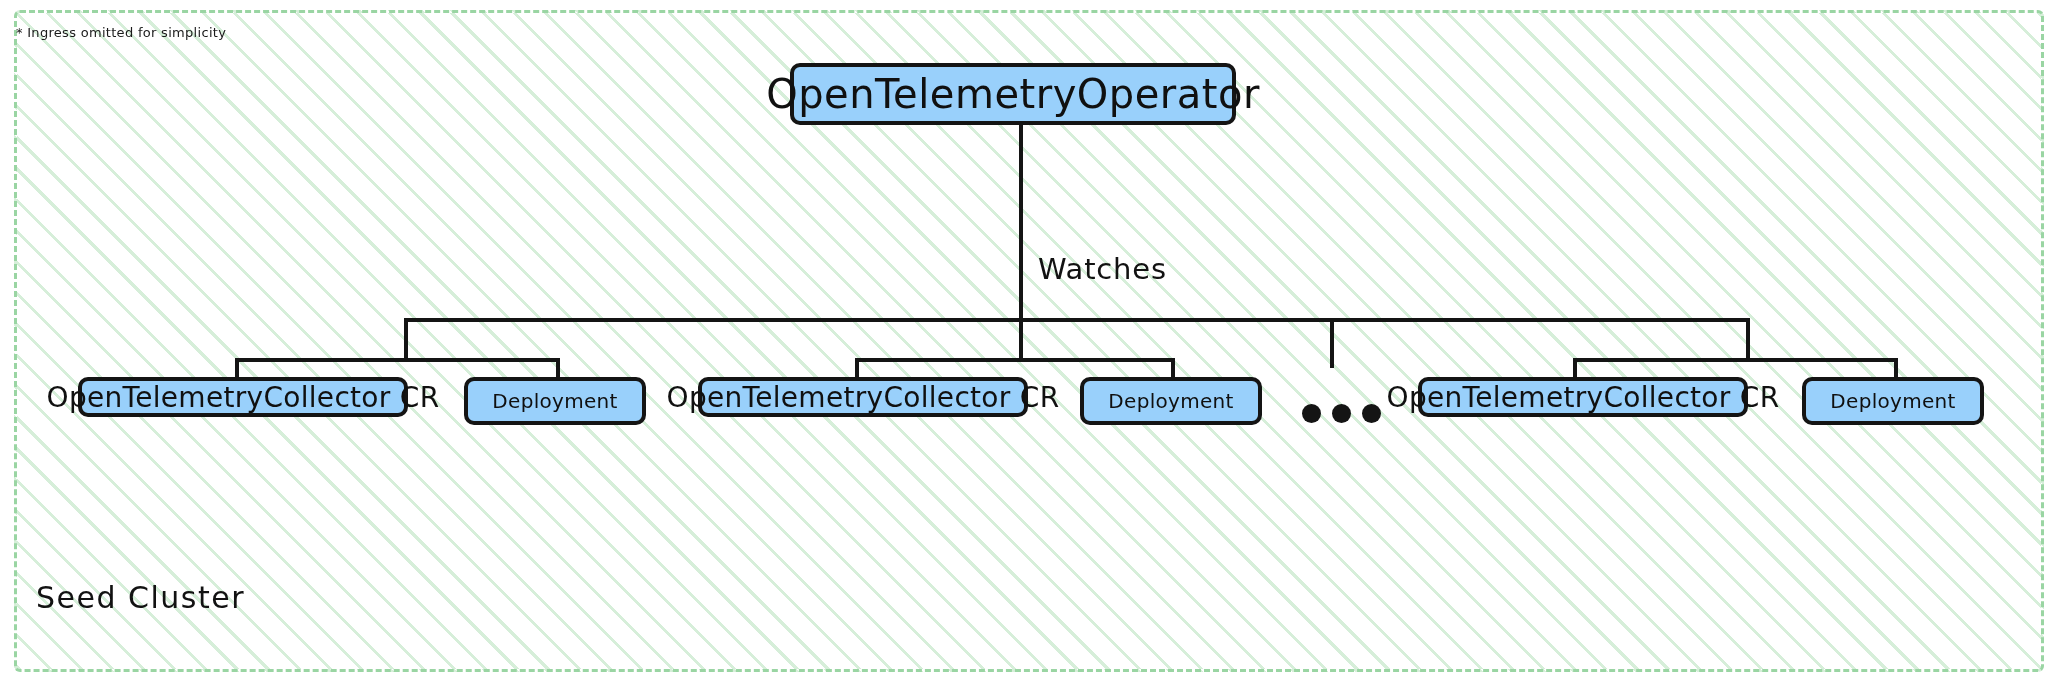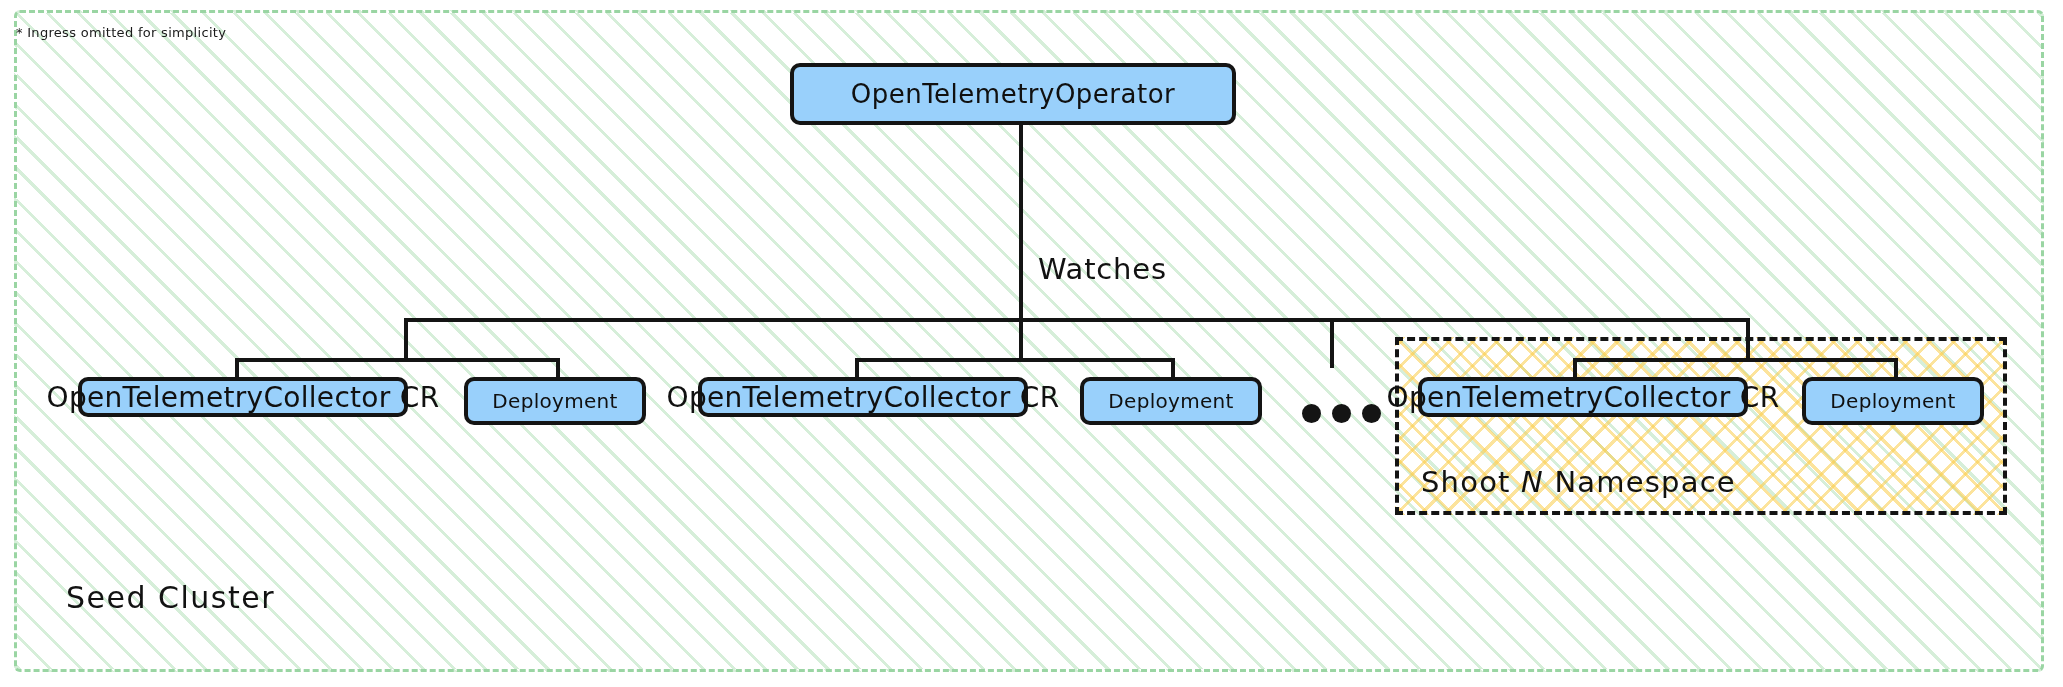--- a/index.html
+++ b/index.html
@@ -77,21 +77,21 @@
     top: 25px;
     font-family: "DejaVu Sans", sans-serif;
     font-size: 13px;
     color: #1a1a1a;
     letter-spacing: 0.3px;
     white-space: nowrap;
   }
 
   #seed-cluster-label {
     position: absolute;
-    left: 66px;
+    left: 36px;
     top: 580px;
     font-family: "DejaVu Sans", sans-serif;
     font-size: 30px;
     color: #121212;
     letter-spacing: 1.5px;
     white-space: nowrap;
   }
 
   
   #garden-namespace {
@@ -128,21 +128,21 @@
     color: #101010;
     white-space: nowrap;
     font-family: "DejaVu Sans", sans-serif;
   }
 
   #operator-node {
     left: 790px;
     top: 63px;
     width: 446px;
     height: 62px;
-    font-size: 26px;
+    font-size: 40px;
     letter-spacing: 0.5px;
     z-index: 6;
   }
 
   .otel-cr-node {
     width: 330px;
     height: 40px;
     font-size: 28px;
     letter-spacing: 0.3px;
     z-index: 6;
@@ -280,25 +280,20 @@
   <div class="line hline tee-h" id="tee2-h"></div>
   <div class="line vline tee-v" id="tee2-v-left"></div>
   <div class="line vline tee-v" id="tee2-v-right"></div>
 
   <div id="ellipsis">
     <span></span>
     <span></span>
     <span></span>
   </div>
 
-  <div class="shoot-namespace hatch-yellow-cross" id="shoot-n">
-    <div class="shoot-label">
-      <span>Shoot </span><span class="ital">N</span><span> Namespace</span>
-    </div>
-  </div>
   <div class="node otel-cr-node" style="left:1418px; top:377px;">OpenTelemetryCollector CR</div>
   <div class="node deployment-node" style="left:1802px; top:377px;">Deployment</div>
   <div class="line hline tee-h" id="teen-h"></div>
   <div class="line vline tee-v" id="teen-v-left"></div>
   <div class="line vline tee-v" id="teen-v-right"></div>
 
   <div id="seed-cluster-label">Seed Cluster</div>
 
 </div>
 

